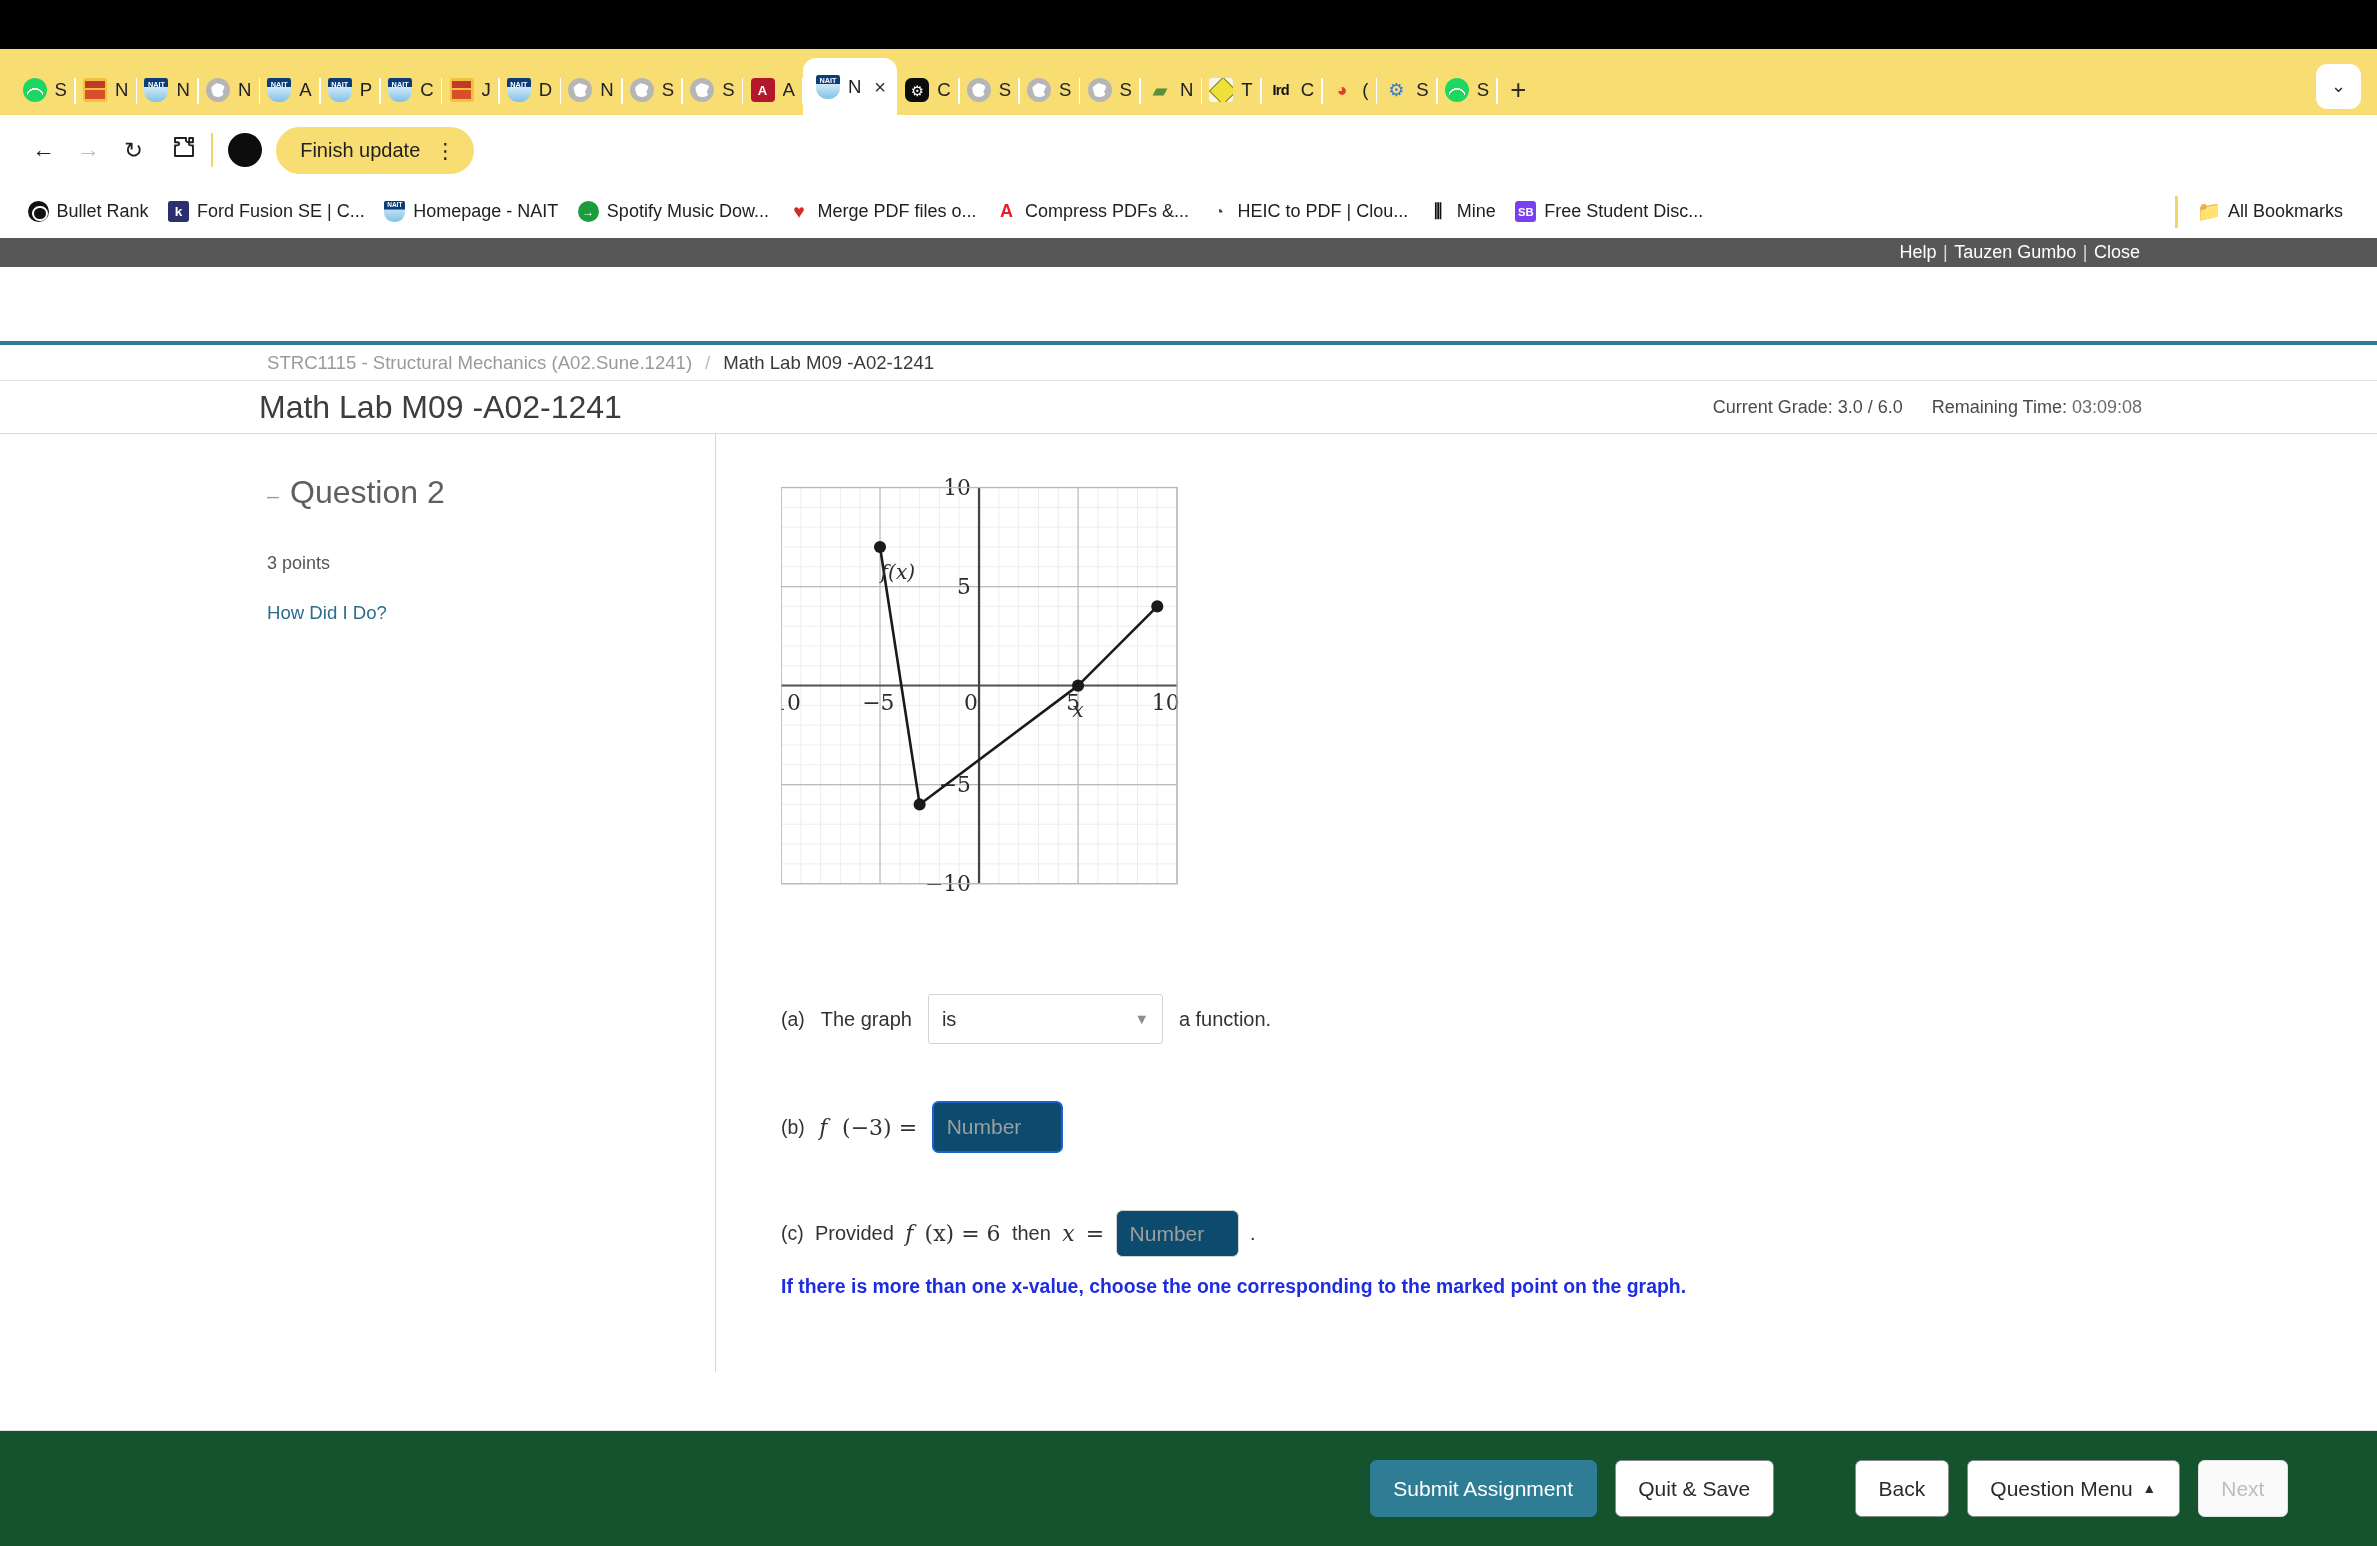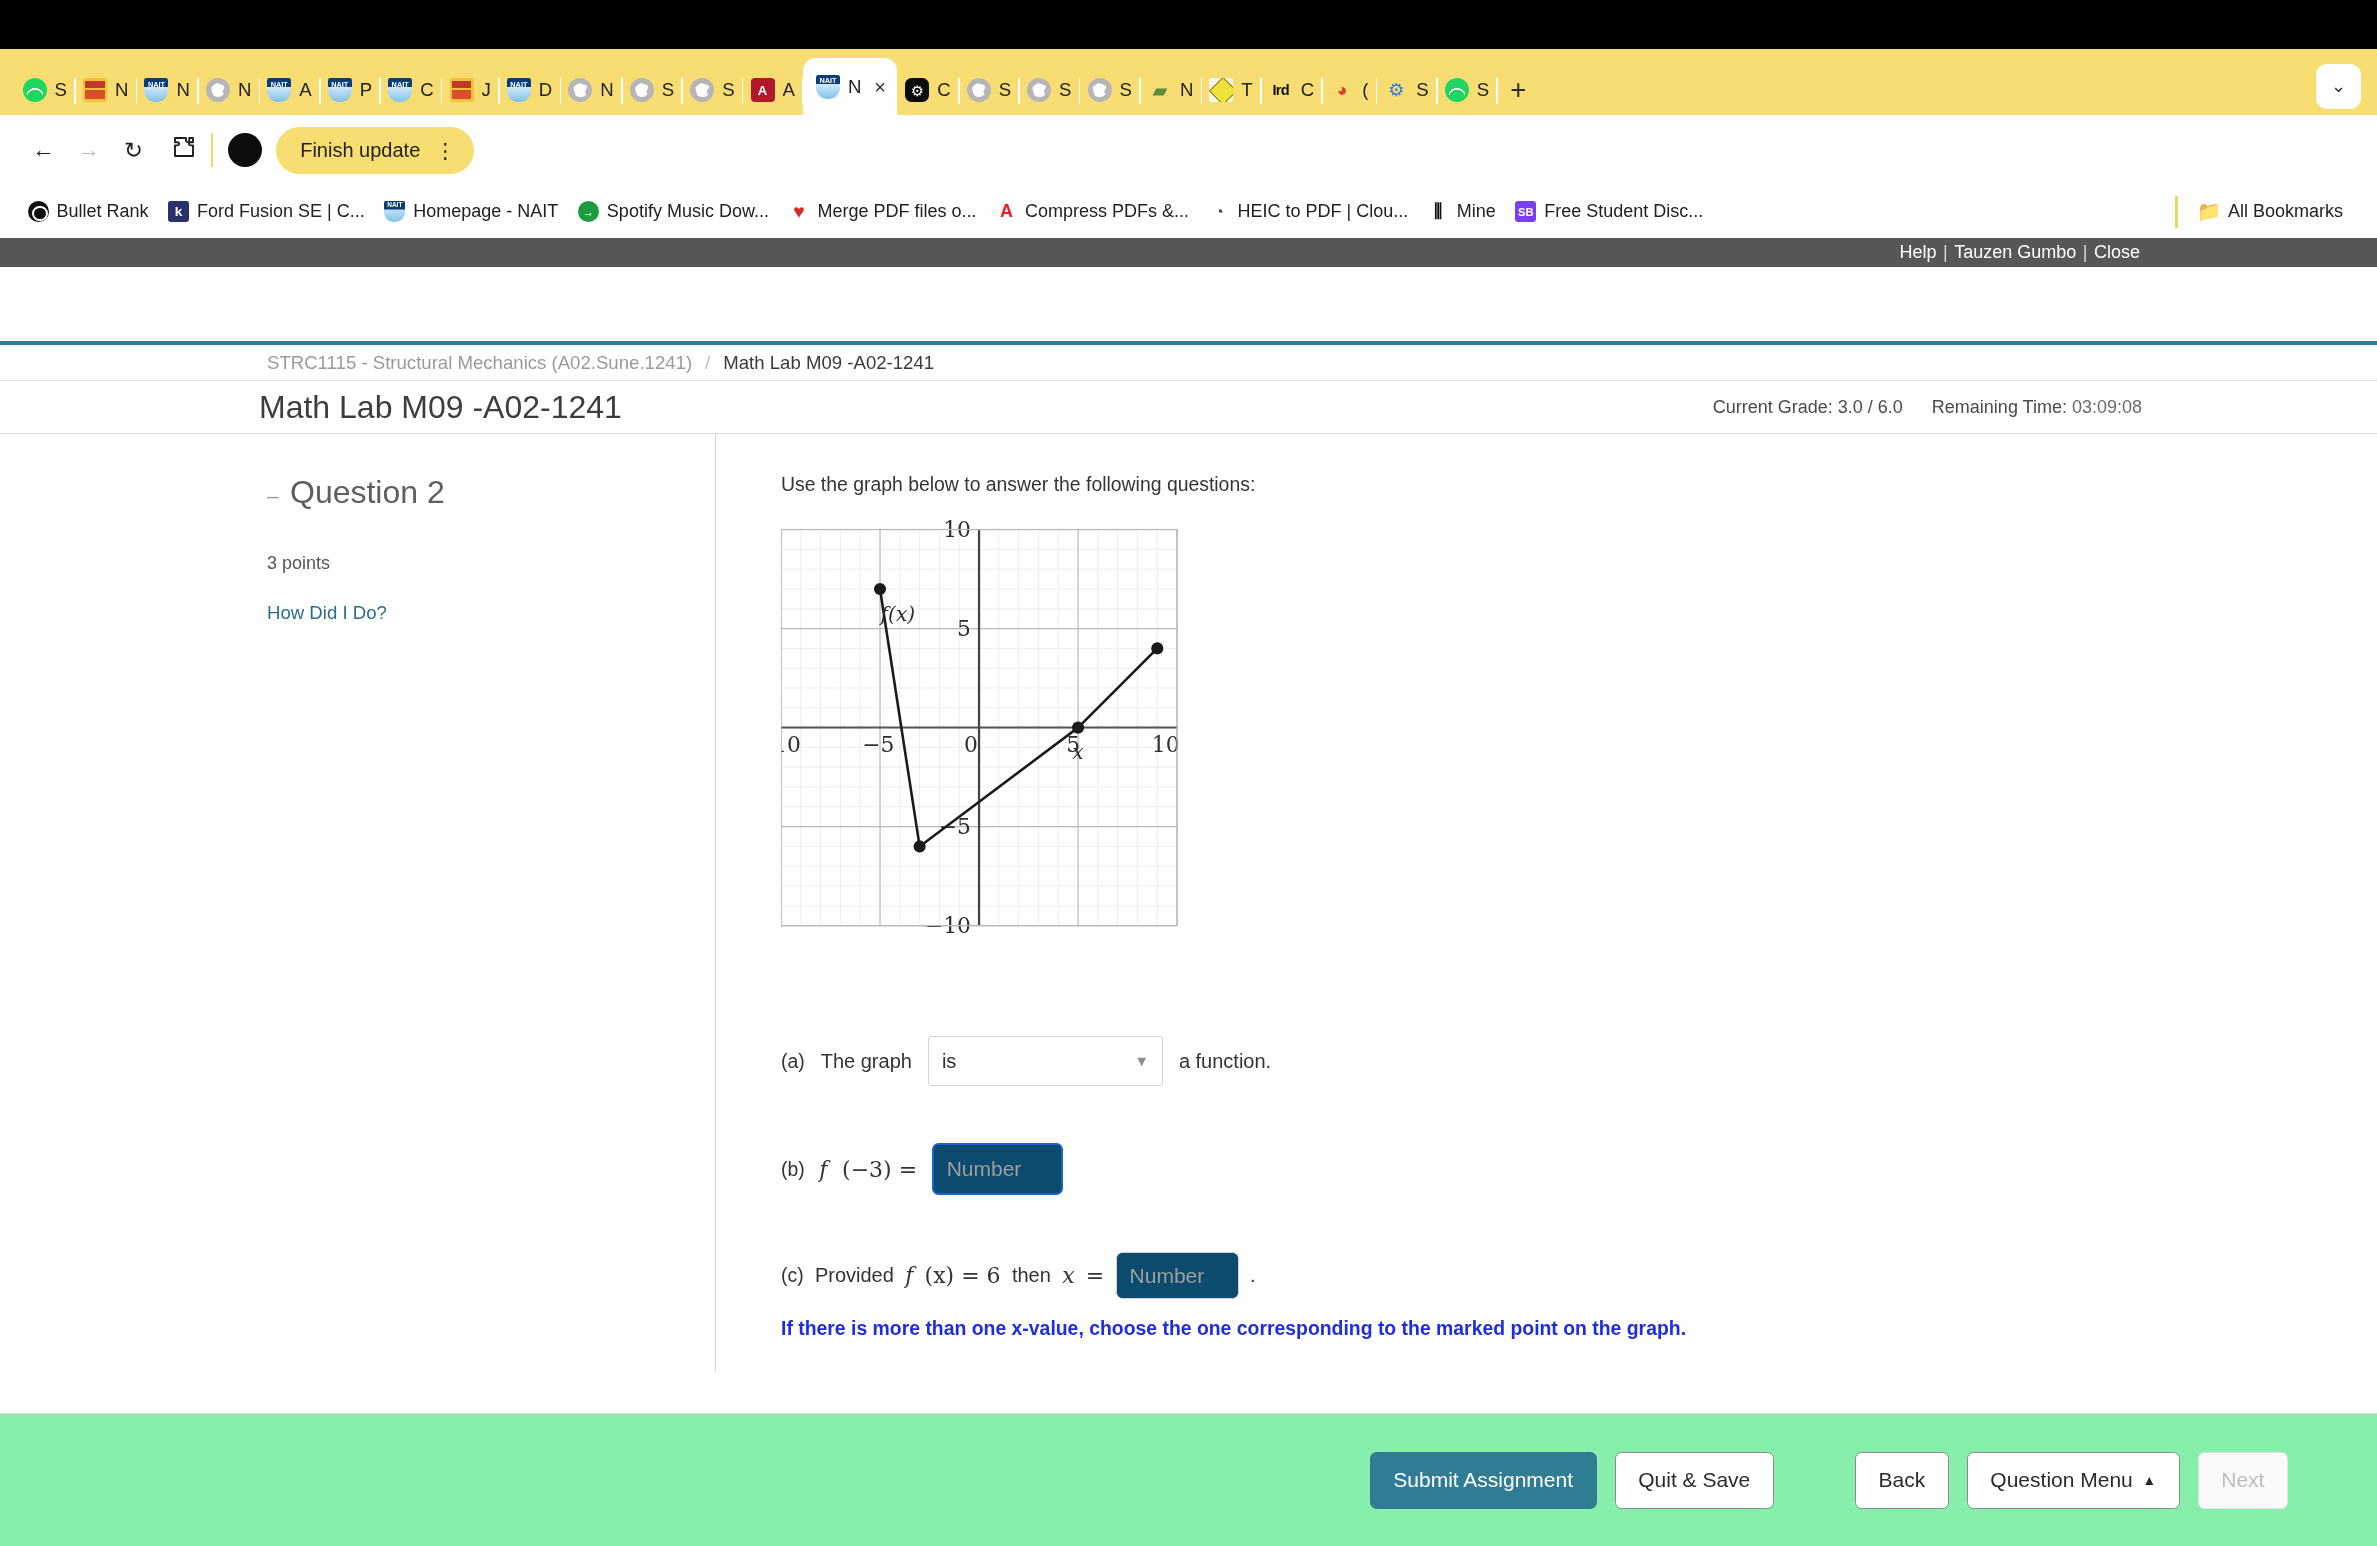--- a/index.html
+++ b/index.html
@@ -225,22 +225,22 @@
     width: 131px; cursor: text;
   }
   .numbox.plain { border:1.6px solid #d3d3d3; height:47px; width: 123px; }
   .part-c { margin-top: 57px; gap: 11.3px; }
   .hintline {
     margin-top: 18px; font-size: 19.4px; color:#1f2de0; font-weight:bold;
   }
 
   
   .footer {
-    position: absolute; left:0; bottom:0; width: 2377px; height: 133px;
-    background: #86efac; border-top: 0.8px solid #dedede;
+    position: absolute; left:0; bottom:0; width: 2377px; height: 116px;
+    background: #14532d; border-top: 0.8px solid #dedede;
     display:flex; align-items:center; justify-content:flex-end; gap: 18px;
     padding-right: 89px;
   }
   .btn {
     height: 57px; border-radius: 6.5px; border:1.6px solid #8b8b8b; background:#fff;
     display:flex; align-items:center; justify-content:center; padding: 0 22.6px;
     font-size: 21px; color:#2b2b2b; cursor:pointer;
   }
   .btn.primary { background:#2f7d95; border-color:#2f7d95; color:#fff; }
   .btn.disabled { color:#bdbdbd; border-color:#e2e2e2; background:#fafafa; cursor:default;}
@@ -461,21 +461,20 @@
   <div class="left-pane">
     <div class="q-head">
       <span class="q-collapse">–</span>
       <span class="q-title">Question 2</span>
     </div>
     <div class="q-points">3 points</div>
     <div class="q-howdid">How Did I Do?</div>
   </div>
 
   <div class="right-pane">
-    <div class="prompt">Use the graph below to answer the following questions:</div>
 
     <div class="graph-wrap">
       <svg class="graph" id="graph-svg" width="485" height="485" viewBox="0 0 600 600">
           <line x1="0" y1="18" x2="0" y2="508" stroke="#e9e9e9" stroke-width="1"></line>
           <line x1="24.5" y1="18" x2="24.5" y2="508" stroke="#e9e9e9" stroke-width="1"></line>
           <line x1="49" y1="18" x2="49" y2="508" stroke="#e9e9e9" stroke-width="1"></line>
           <line x1="73.5" y1="18" x2="73.5" y2="508" stroke="#e9e9e9" stroke-width="1"></line>
           <line x1="98" y1="18" x2="98" y2="508" stroke="#e9e9e9" stroke-width="1"></line>
           <line x1="122.5" y1="18" x2="122.5" y2="508" stroke="#e9e9e9" stroke-width="1"></line>
           <line x1="147" y1="18" x2="147" y2="508" stroke="#e9e9e9" stroke-width="1"></line>

